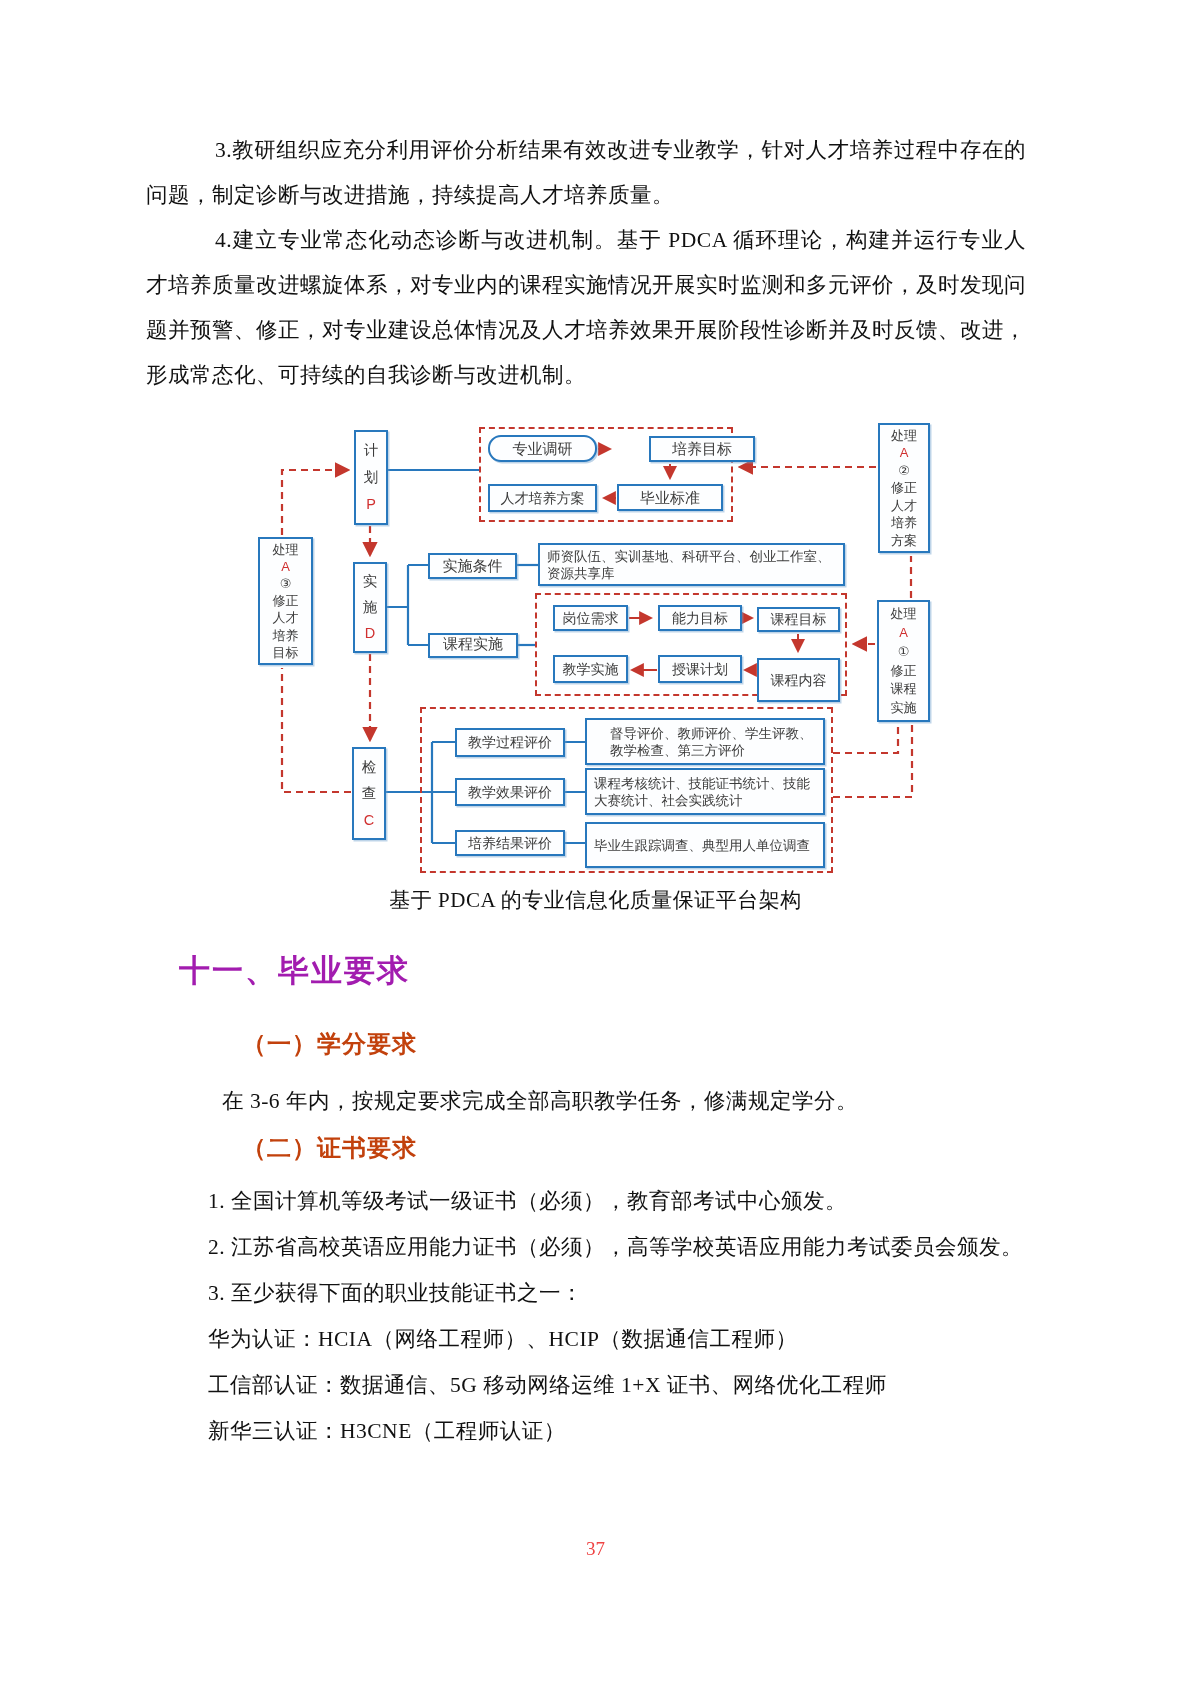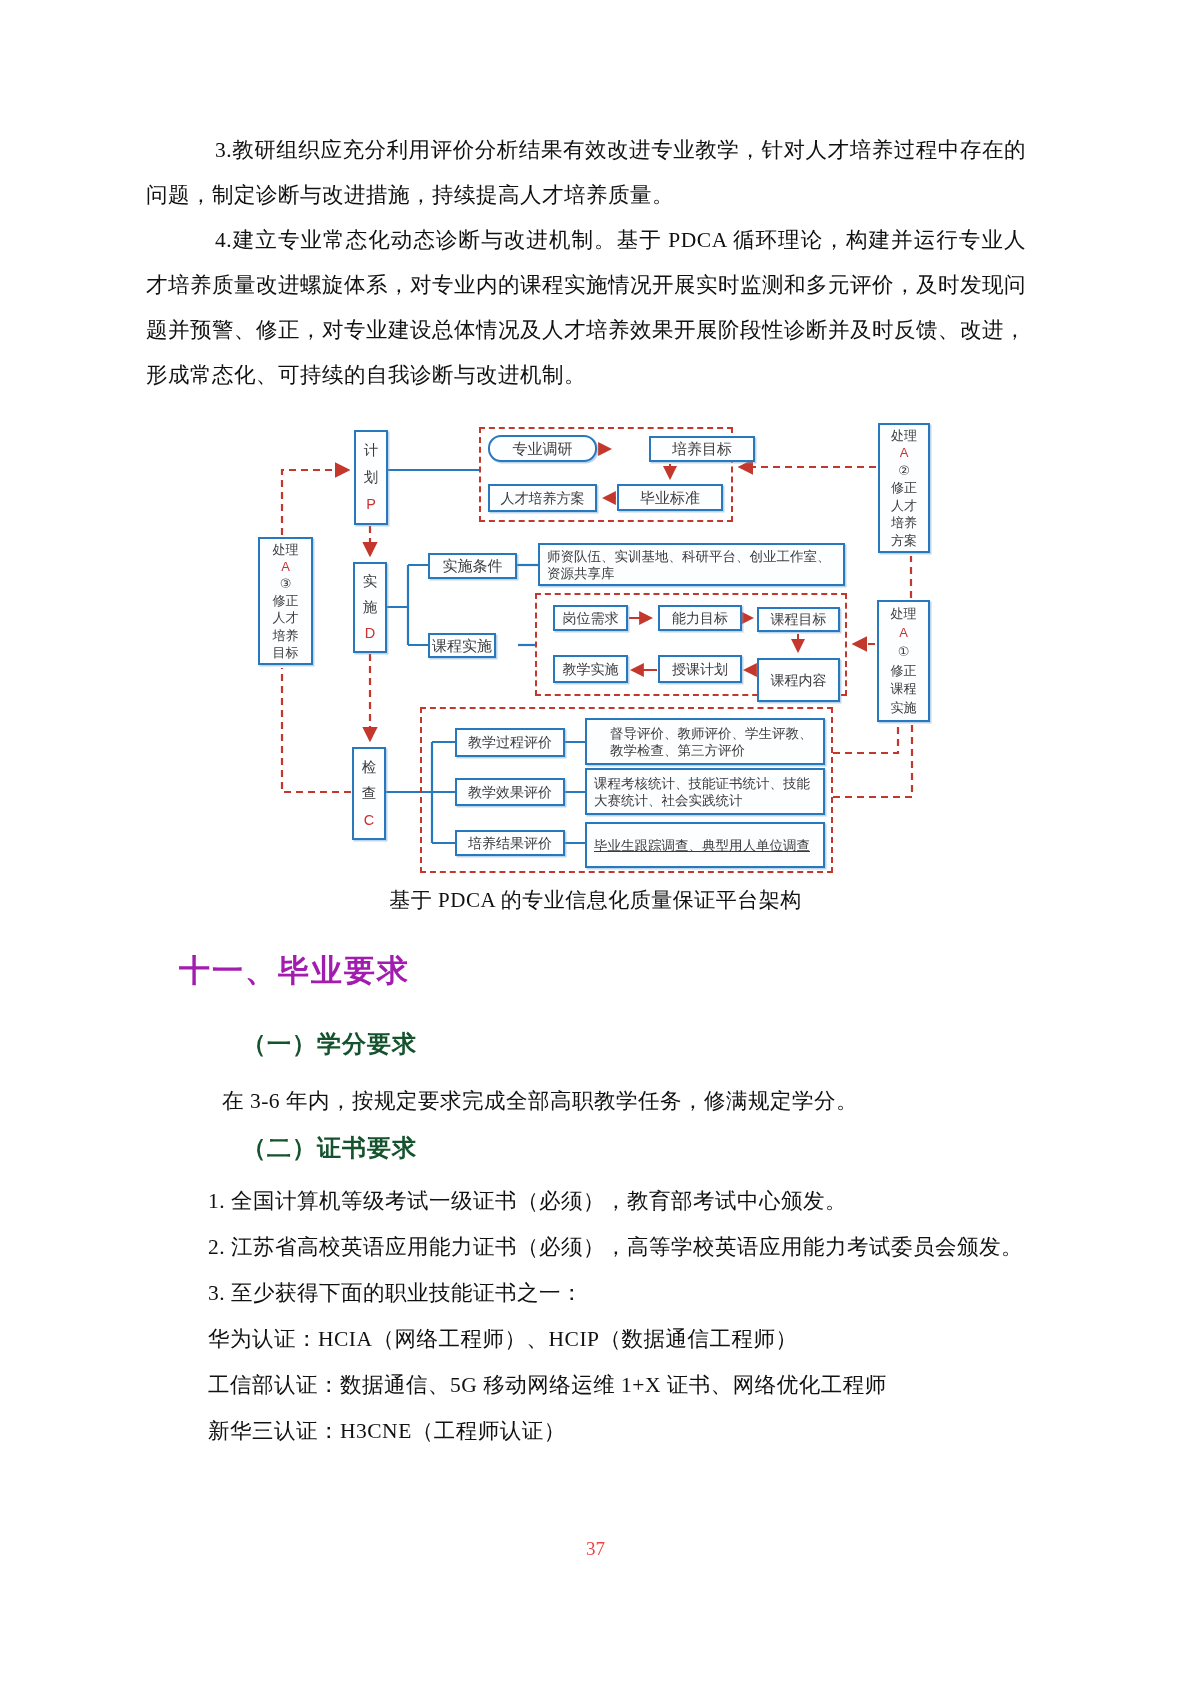--- a/index.html
+++ b/index.html
@@ -36,21 +36,21 @@
   }
   
   .h1{
     position:absolute;left:179px;top:950px;
     font-family:Liberation Mono, monospace;
     font-size:31px;font-weight:bold;letter-spacing:2px;color:#a21caf;text-align:center;
   }
   .h2{
     position:absolute;left:242px;
     font-family:"Liberation Sans","DejaVu Sans",sans-serif;
-    font-size:24px;font-weight:bold;letter-spacing:1px;color:#14532d;
+    font-size:24px;font-weight:bold;letter-spacing:1px;color:#c2410c;
   }
   .h2.sub1{top:1028px;}
   .h2.sub2{top:1132px;}
   .creditline{
     position:absolute;left:222px;top:1086px;width:830px;
     font-size:21.5px;letter-spacing:.5px;
   }
   .certlist{position:absolute;left:146px;top:1178px;width:886px;}
   .certlist p{
     margin:0;font-size:21.5px;line-height:46px;letter-spacing:.5px;
@@ -158,21 +158,21 @@
       <span>施</span>
       <span class="red">D</span>
     </div>
 
     <div class="dbox" style="left:428px;top:135px;width:89px;height:26px;">
       <span>实施条件</span>
     </div>
     <div class="dbox content" style="left:538px;top:125px;width:307px;height:43px;">
       <span>师资队伍、实训基地、科研平台、创业工作室、资源共享库</span>
     </div>
-    <div class="dbox" style="left:428px;top:215px;width:68px;height:25px;">
+    <div class="dbox" style="left:428px;top:215px;width:90px;height:25px;font-family:Liberation Mono, monospace;">
       <span>课程实施</span>
     </div>
 
     <div class="dash" style="left:535px;top:175px;width:312px;height:103px;"></div>
     <div class="dbox" style="left:553px;top:187px;width:75px;height:26px;font-size:14px;">
       <span>岗位需求</span>
     </div>
     <div class="dbox" style="left:658px;top:187px;width:84px;height:26px;font-size:14px;">
       <span>能力目标</span>
     </div>
@@ -213,21 +213,21 @@
     </div>
     <div class="dbox" style="left:455px;top:360px;width:110px;height:28px;font-size:14px;">
       <span>教学效果评价</span>
     </div>
     <div class="dbox content" style="left:585px;top:350px;width:240px;height:47px;">
       <span>课程考核统计、技能证书统计、技能大赛统计、社会实践统计</span>
     </div>
     <div class="dbox" style="left:455px;top:412px;width:110px;height:26px;font-size:14px;">
       <span>培养结果评价</span>
     </div>
-    <div class="dbox content" style="left:585px;top:404px;width:240px;height:46px;text-decoration:underline;">
+    <div class="dbox content" style="left:585px;top:404px;width:240px;height:46px;">
       <span>毕业生跟踪调查、典型用人单位调查</span>
     </div>
   </div>
 
   <div class="caption">基于 PDCA 的专业信息化质量保证平台架构</div>
 
   <div class="h1">十一、毕业要求</div>
   <div class="h2 sub1">（一）学分要求</div>
   <div class="creditline">在 3-6 年内，按规定要求完成全部高职教学任务，修满规定学分。</div>
   <div class="h2 sub2">（二）证书要求</div>

